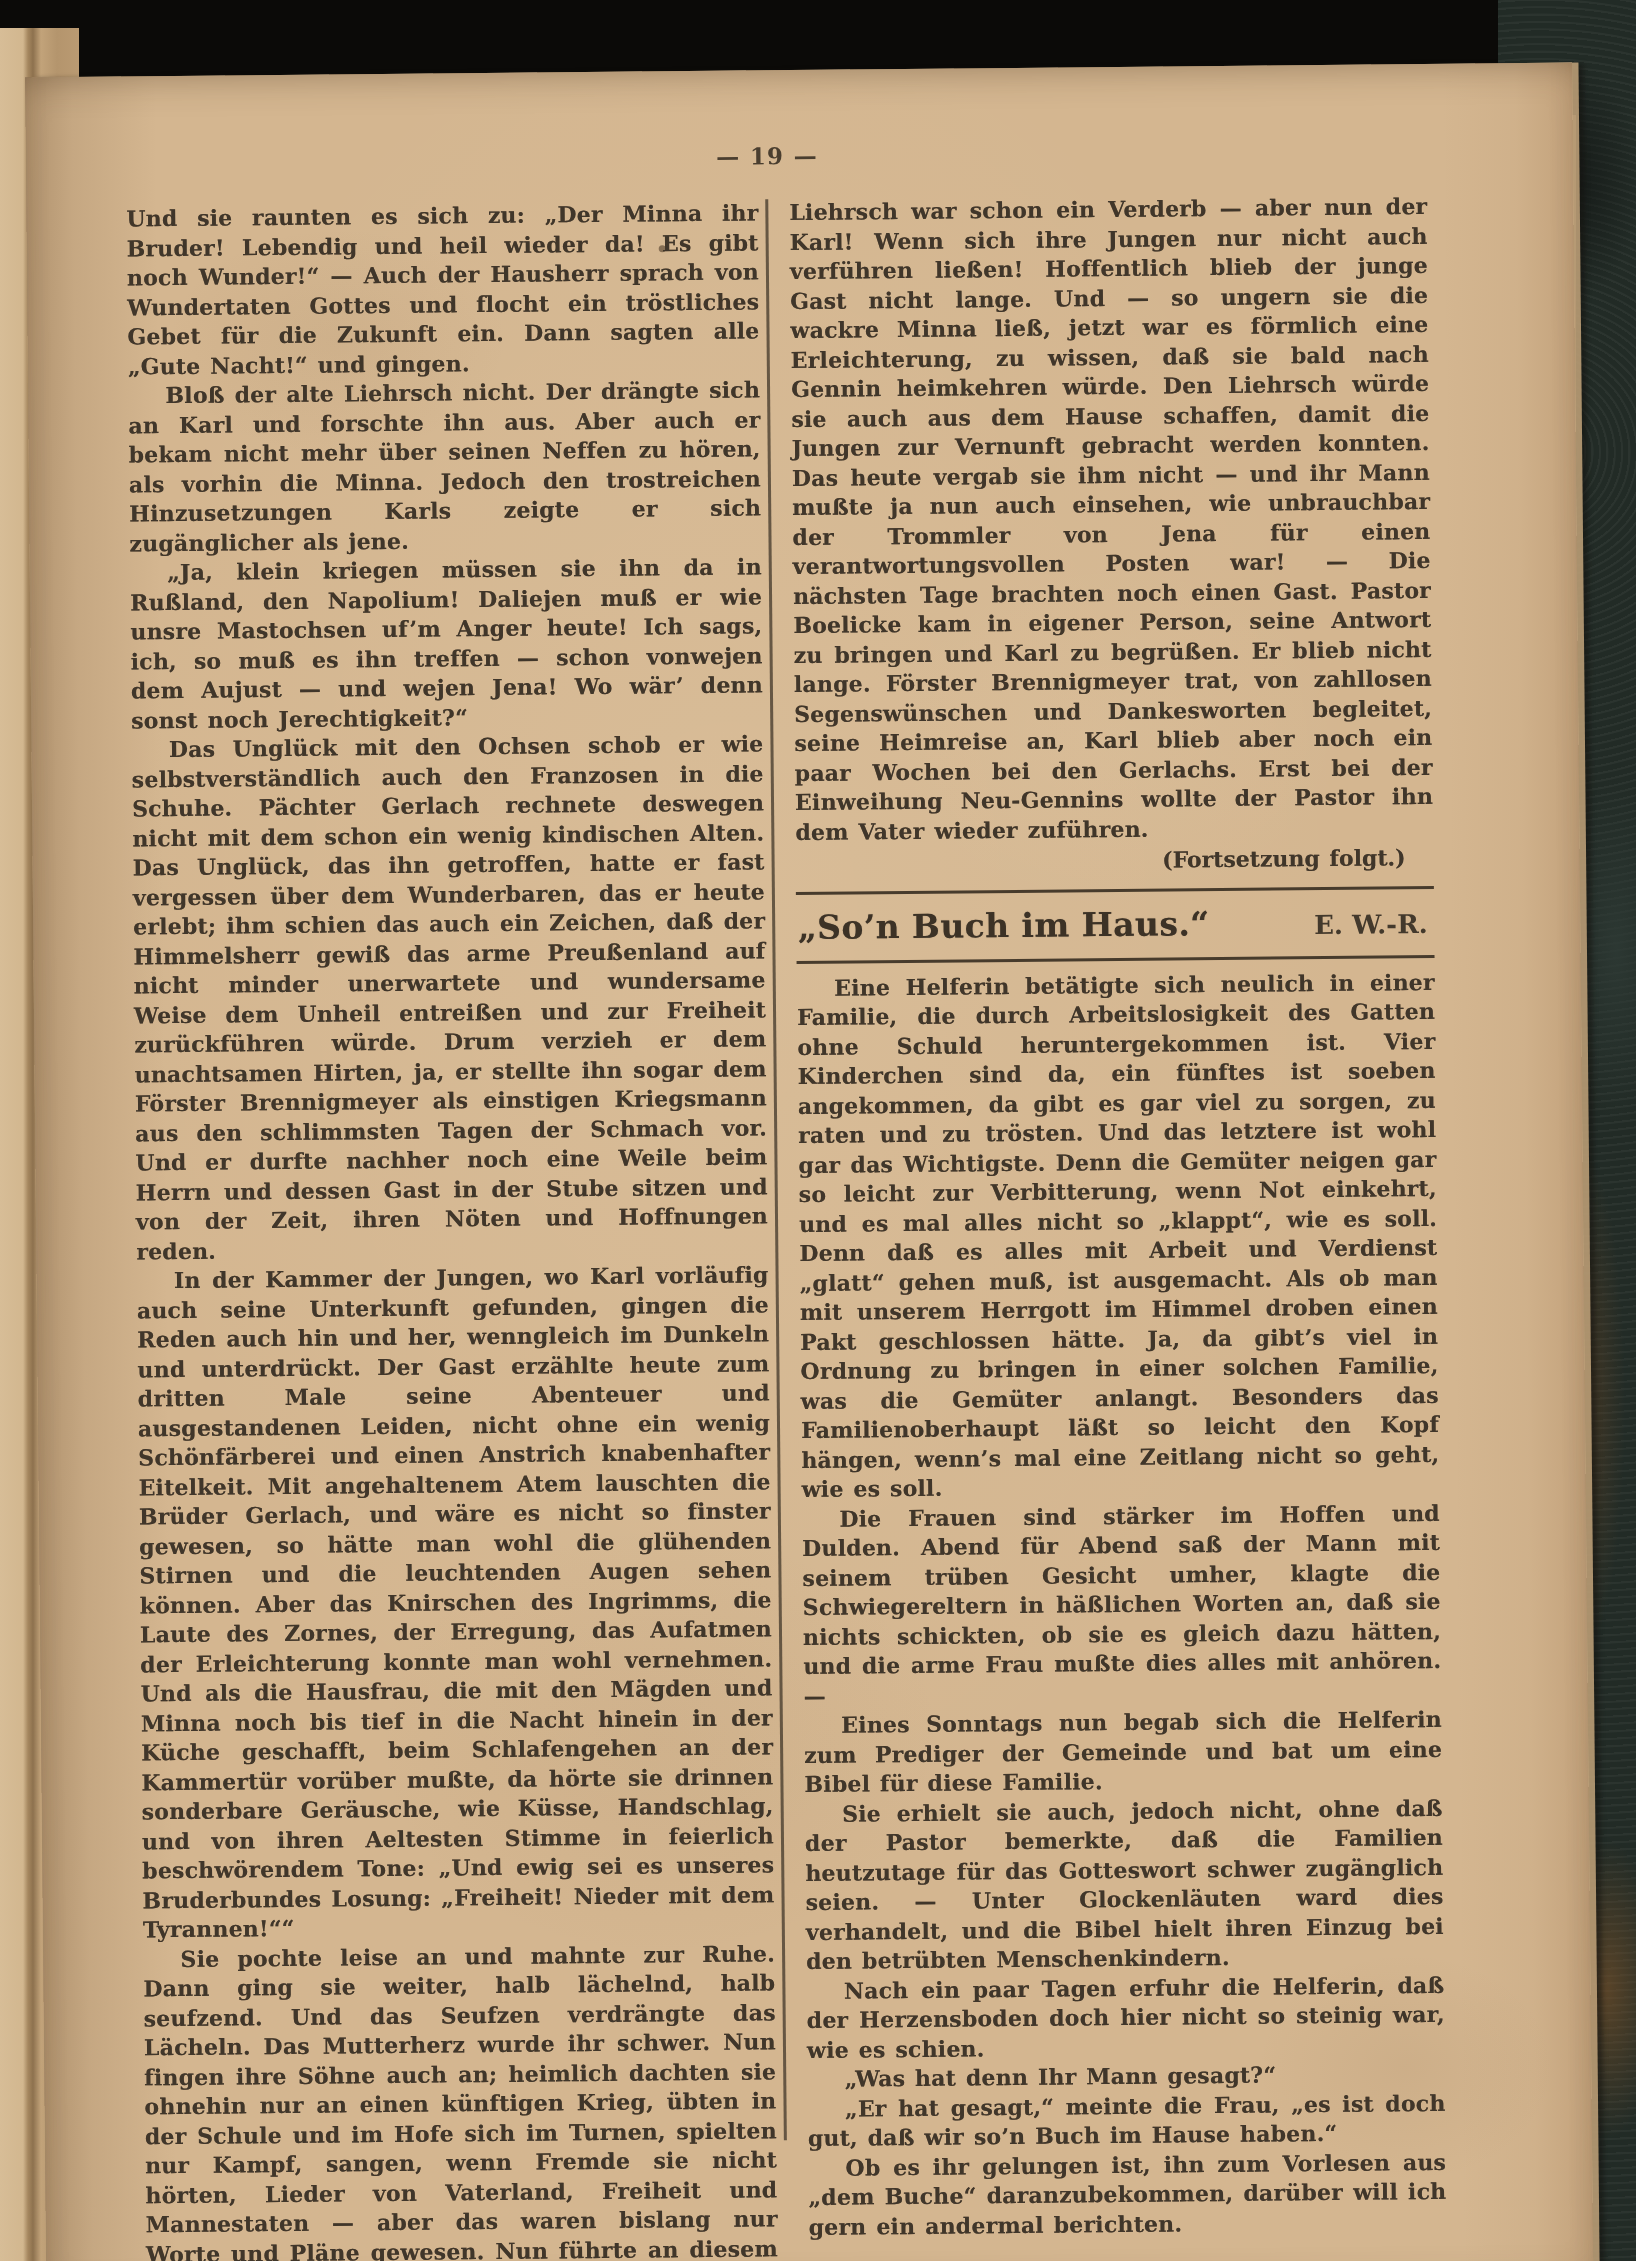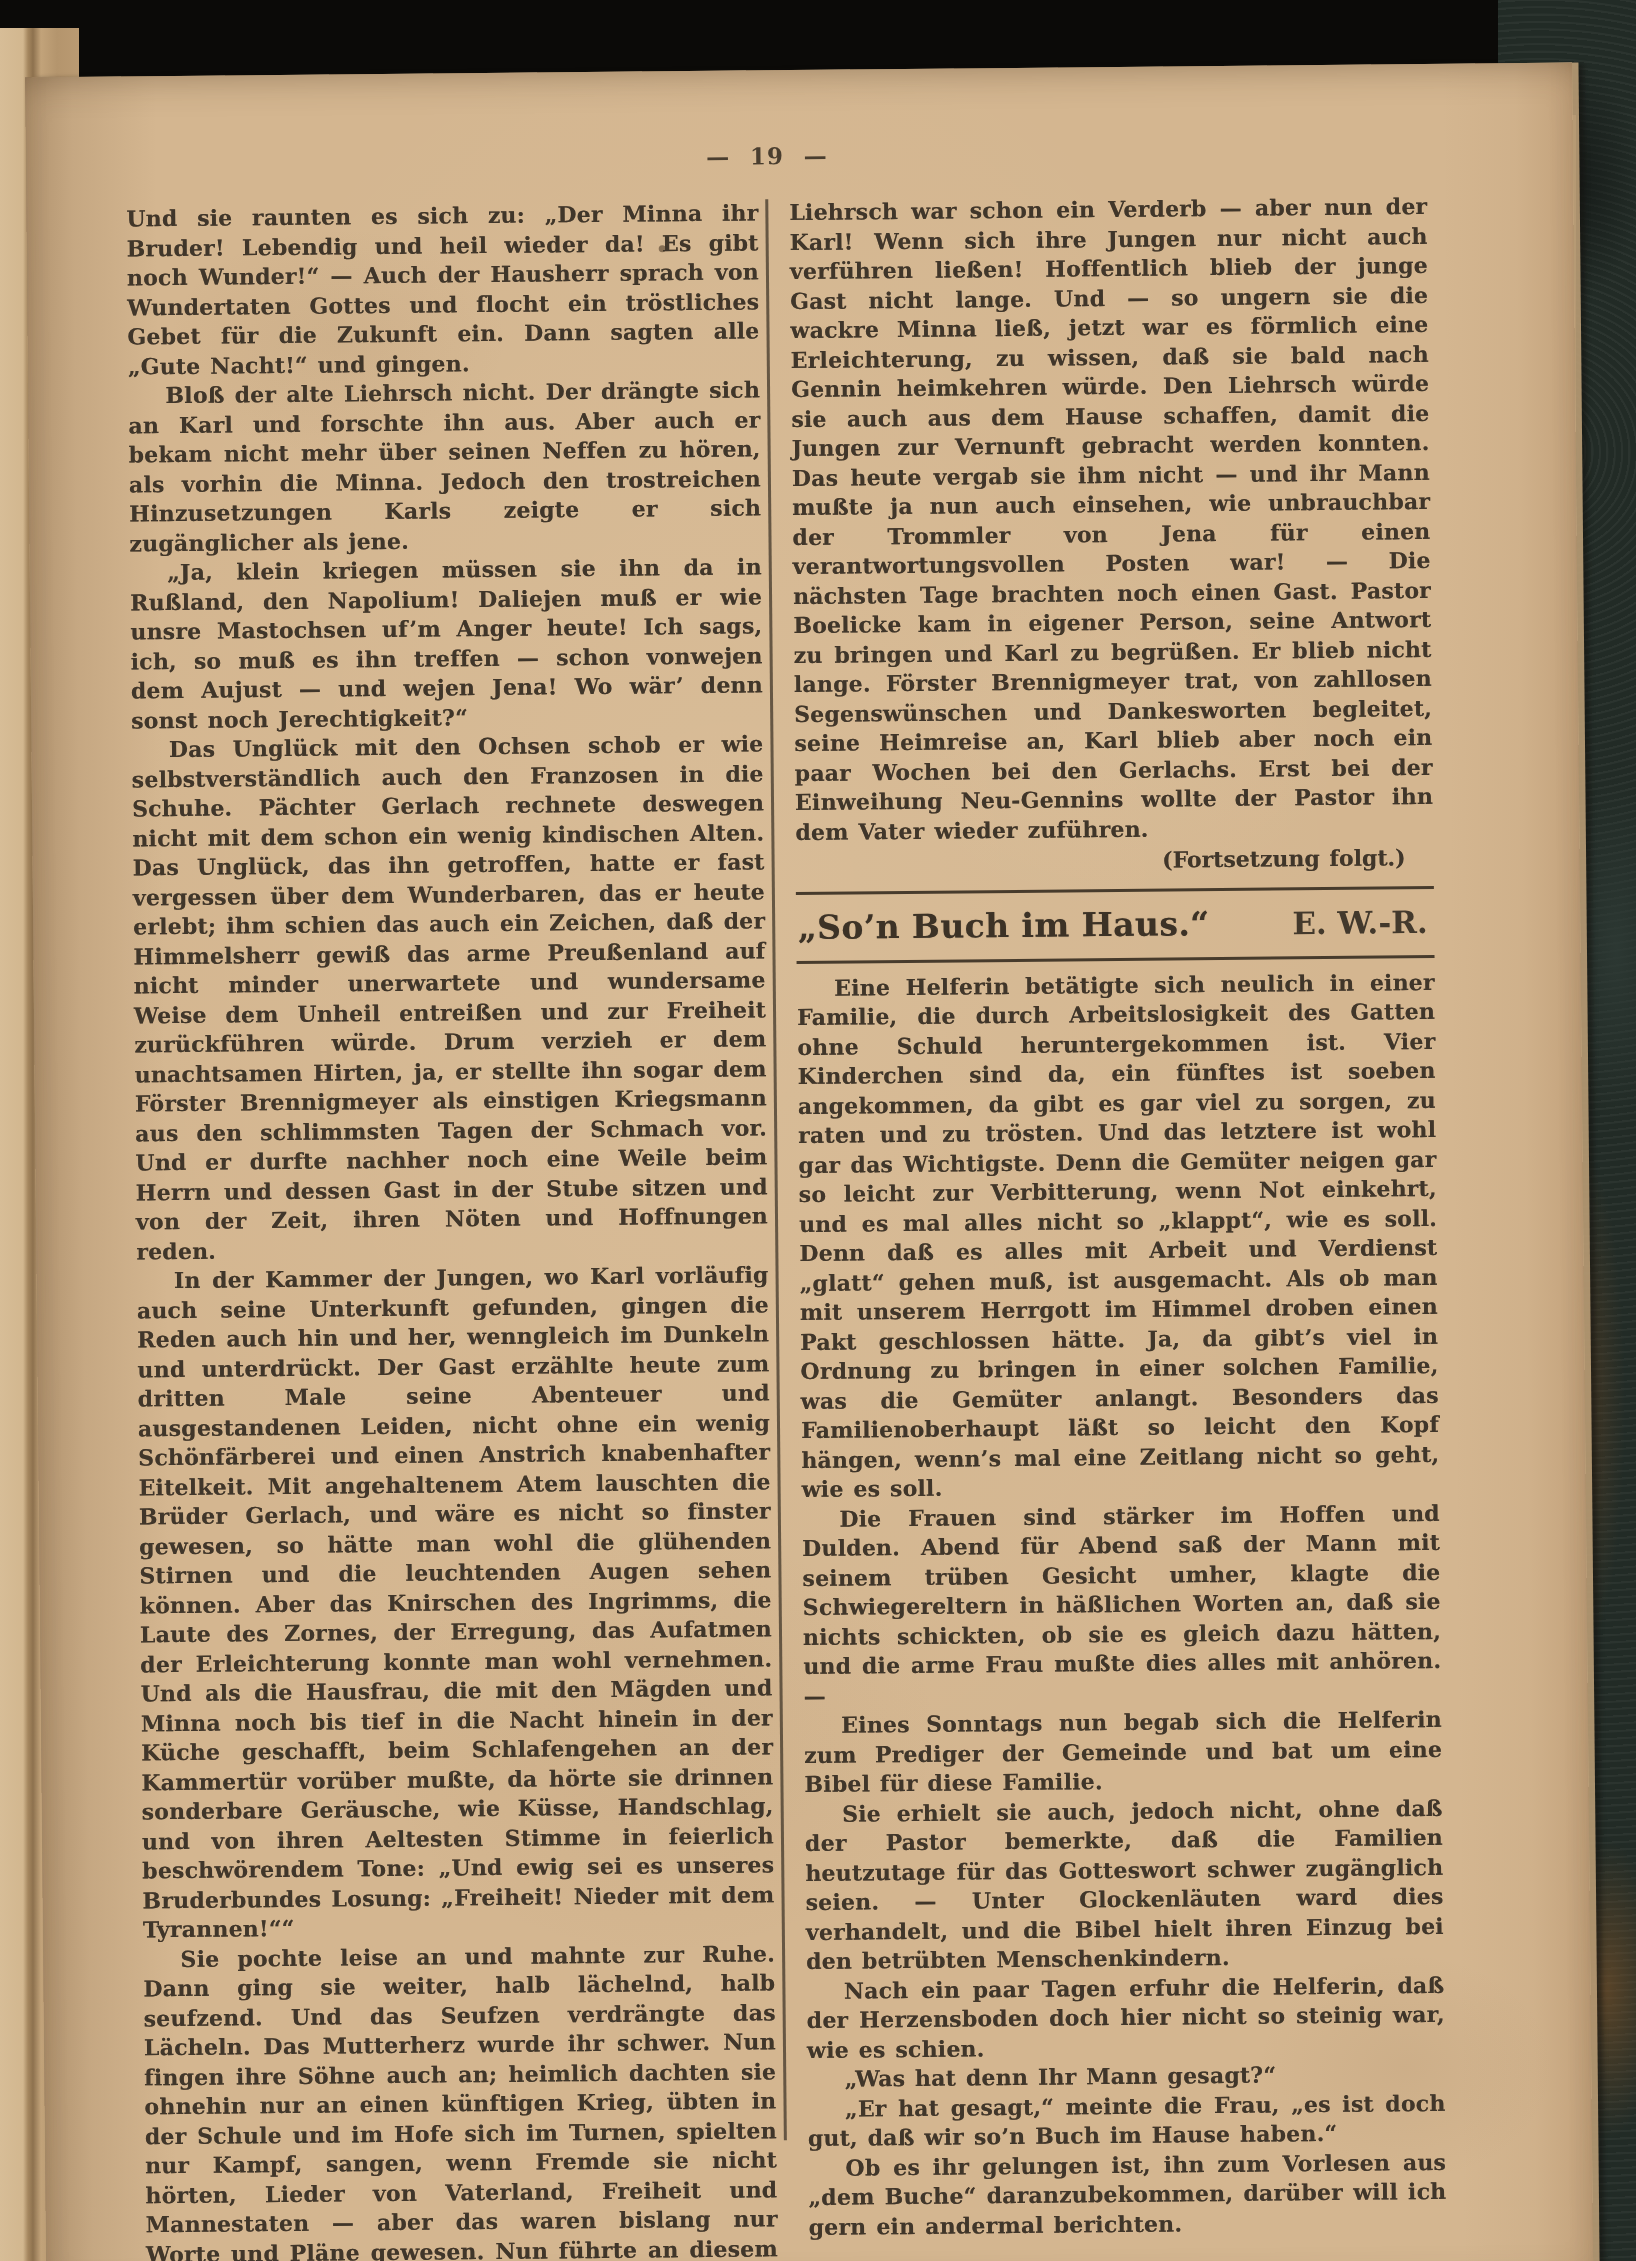--- a/index.html
+++ b/index.html
@@ -52,21 +52,21 @@
     background:
       radial-gradient(ellipse 246px 164px at 20% 12%, rgba(120,90,55,0.07), transparent 70%),
       radial-gradient(ellipse 344px 262px at 70% 30%, rgba(255,240,210,0.06), transparent 70%),
       radial-gradient(ellipse 409px 311px at 40% 75%, rgba(120,90,55,0.06), transparent 70%),
       radial-gradient(ellipse 213px 164px at 88% 90%, rgba(120,85,50,0.08), transparent 70%);
   }
   .pagenum{
     position:absolute;left:741px;top:72px;transform:translateX(-50%);
     font-size:23px;font-weight:bold;color:#4a3e2f;letter-spacing:0.8px;white-space:nowrap;
   }
-  .pagenum .n{margin:0 20px;}
+  .pagenum .n{margin:0 10px;}
   .divider{
     position:absolute;left:739px;top:129px;width:2.5px;height:1941px;
     background:#4a3e2f;opacity:.8;
   }
   .col{position:absolute;top:128px;}
   .col-left{left:100px;width:632px;}
   .col-right{left:763px;width:638px;}
   p.body-par{
     margin:0;font-size:22px;line-height:29.5px;font-weight:bold;
     text-align:justify;text-indent:1.7em;color:#40362a;
@@ -81,21 +81,21 @@
   }
   .article-head{
     border-top:3.3px solid #473b2c;border-bottom:3.3px solid #473b2c;
     margin:11.5px 0 9.8px;padding:13px 6.5px 14.7px 1.6px;
     display:flex;justify-content:space-between;align-items:baseline;
   }
   .article-title{
     font-size:33px;font-weight:bold;color:#3c3226;letter-spacing:0.4px;
     text-shadow:0 0 0.7px rgba(60,50,38,0.6);
   }
-  .article-author{font-size:31px;font-weight:bold;color:#43392c;}
+  .article-author{font-size:26px;font-weight:bold;color:#43392c;}
   .speck{
     position:absolute;left:632px;top:174px;width:7.4px;height:7.4px;border-radius:50%;
     background:rgba(92,72,50,0.65);
   }
 </style>
 </head>
 <body>
 
 <div class="cover"></div>
 <div class="edge-stack"></div>

